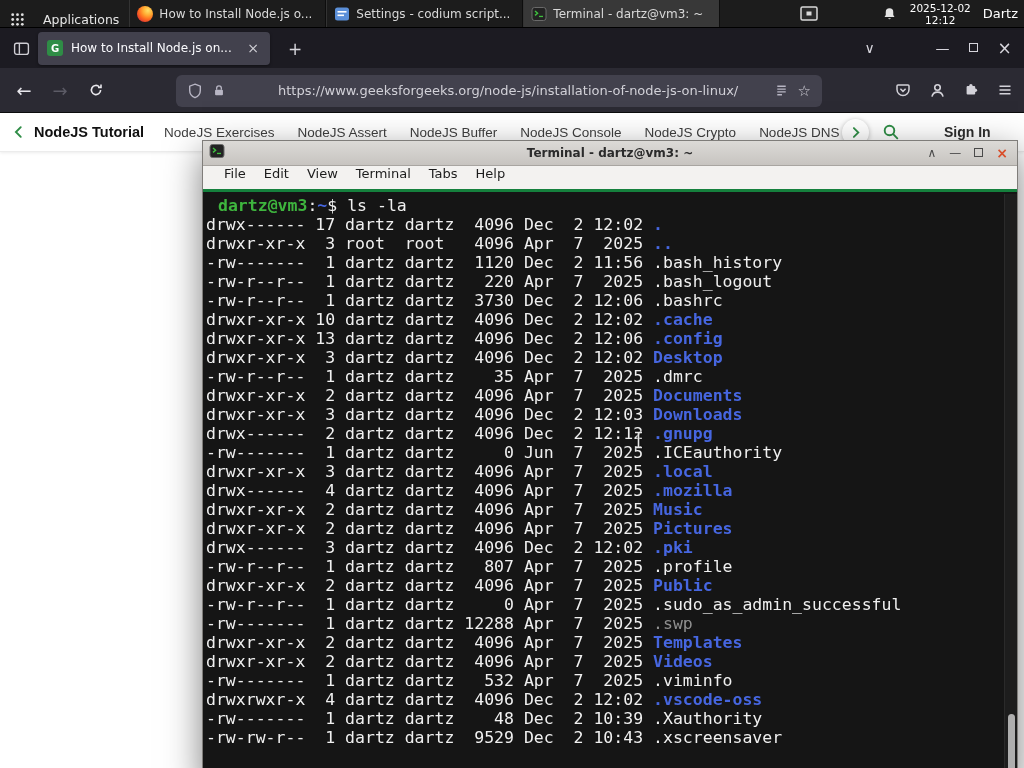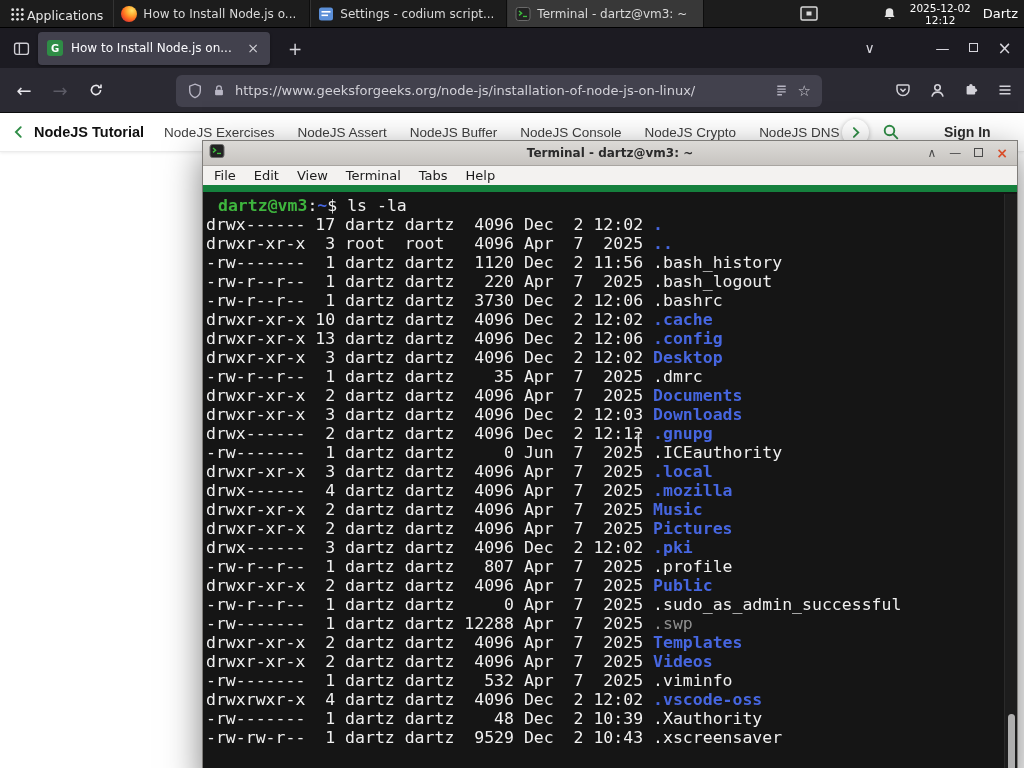--- a/index.html
+++ b/index.html
@@ -2,21 +2,21 @@
 <html><head>
 <meta charset="utf-8">
 <style>
   * { margin:0; padding:0; box-sizing:border-box; }
   html,body { width:1024px; height:768px; overflow:hidden; }
   body { position:relative; background:#fff; font-family:"DejaVu Sans", sans-serif; }
 
   
   .panel { position:absolute; top:0; left:0; width:1024px; height:28px; background:#1c1c1c;
            border-bottom:1px solid #000; display:flex; align-items:stretch; color:#e6e6e6; z-index:40; }
-  .app-btn { display:flex; align-items:flex-end; gap:1px; padding:4px 10px; font-size:12.5px; }
+  .app-btn { display:flex; align-items:flex-start; gap:17px; padding:12px 10px; font-size:12.5px; }
   .task-btn { width:197px; display:flex; align-items:center; gap:6px; padding:0 7px;
               border-left:1px solid #333; border-right:1px solid #0d0d0d; font-size:12px; color:#d9d9d9;
               overflow:hidden; white-space:nowrap; }
   .task-btn.active { background:#383838; }
   .task-label { overflow:hidden; text-overflow:ellipsis; white-space:nowrap; }
   .tb-ico { flex:0 0 auto; width:16px; height:16px; display:inline-flex; }
   .ff-ball { width:16px; height:16px; border-radius:50%;
              background:radial-gradient(circle at 68% 28%, #ffe066 0%, #ffac33 30%, #ff6d1f 55%, #e23c2f 78%, #a01a6e 100%); }
   .panel-right { margin-left:auto; display:flex; align-items:center; gap:12px; padding-right:6px; }
   .clock { display:flex; flex-direction:column; align-items:center; font-size:10.5px; line-height:12px; color:#fff; }
@@ -41,21 +41,21 @@
   .alltabs { margin-right:42px; }
   .maxbox { width:9px; height:9px; border:1.5px solid #d6d5dc; }
 
   
   .navbar { position:absolute; top:68px; left:0; width:1024px; height:45px; background:#2b2a33;
             border-bottom:1px solid #0c0c0d; z-index:30; }
   .nav-btn { position:absolute; top:6px; width:32px; height:32px; display:flex; align-items:center;
              justify-content:center; color:#e8e7ec; font-size:18px; border-radius:4px; }
   .urlbar { position:absolute; left:176px; top:6.5px; width:646px; height:32px; background:#42414d;
             border-radius:6px; display:flex; align-items:center; gap:9px; padding:0 11px; }
-  .url-text { flex:1; font-size:13px; color:#d2d1d8; white-space:nowrap; overflow:hidden; }
+  .url-text { flex:1; font-size:13px; color:#d2d1d8; white-space:nowrap; overflow:hidden;margin-left:43px; }
   .nav-right { position:absolute; right:2px; top:6px; display:flex; }
   .nav-right .wbtn { width:34px; height:32px; display:flex; align-items:center; justify-content:center; color:#d3d2d9; }
 
   
   .page-bg { position:absolute; top:152px; left:0; width:1024px; height:616px; background:#fff; z-index:10; }
   .site-header { position:absolute; top:113px; left:0; width:1024px; height:39px; background:#fff;
                  border-bottom:1px solid #ececec; box-shadow:0 1px 3px rgba(0,0,0,.08);
                  display:flex; align-items:center; z-index:20; font-family:"Liberation Sans", sans-serif; }
   .sh-title { margin-left:8px; font-weight:700; font-size:14.5px; color:#111; white-space:nowrap; }
   .sh-links { display:flex; gap:23px; margin-left:20px; font-size:13.5px; color:#3f3f3f;
@@ -71,22 +71,22 @@
   .term { position:absolute; left:202px; top:140px; width:816px; height:640px; background:#151515;
           border:1px solid #7f7d7a; box-shadow:0 12px 34px rgba(0,0,0,.5); z-index:50; }
   .term-titlebar { height:25px; background:linear-gradient(#dcdad7,#c7c4c0); border-bottom:1px solid #a8a5a1;
                    display:flex; align-items:center; position:relative; }
   .term-title { position:absolute; left:0; right:0; text-align:center; font-size:12px; font-weight:700; color:#2b2b2b; }
   .term-icon { margin-left:6px; z-index:1; }
   .term-controls { margin-left:auto; z-index:1; display:flex; align-items:center; gap:13px; padding-right:9px;
                    color:#4a4a4a; font-size:12px; }
   .term-controls .close { color:#d94f2b; font-weight:700; font-size:14px; }
   .tbox { width:9px; height:9px; border:1.5px solid #4a4a4a; display:inline-block; }
-  .term-menubar { height:26px; background:#f3f2f0; border-bottom:7px solid #15803d; display:flex;
-                  align-items:center; padding-left:2px; font-size:13px; color:#1c1c1c; }
+  .term-menubar { height:26px; background:#f3f2f0; border-bottom:3px solid #15803d; display:flex;
+                  align-items:flex-start; padding-left:12px; font-size:13px; color:#1c1c1c; }
   .menu-item { padding:0 9px; }
   .term-body { position:absolute; top:53px; bottom:0; left:0; right:13px; overflow:hidden;
                padding:2px 0 0 3px; font-family:"DejaVu Sans Mono", monospace;
                font-size:16.5px; line-height:19px; color:#f0f0f0; }
   .tline { white-space:pre; }
   .term-body .dir  { color:#4666e0; font-weight:700; }
   .term-body .file { color:#f0f0f0; }
   .term-body .dim  { color:#8f8f8f; }
   .p-user { color:#3eb53e; font-weight:700;margin-left:12px; }
   .p-path { color:#4666e0; font-weight:700; }

